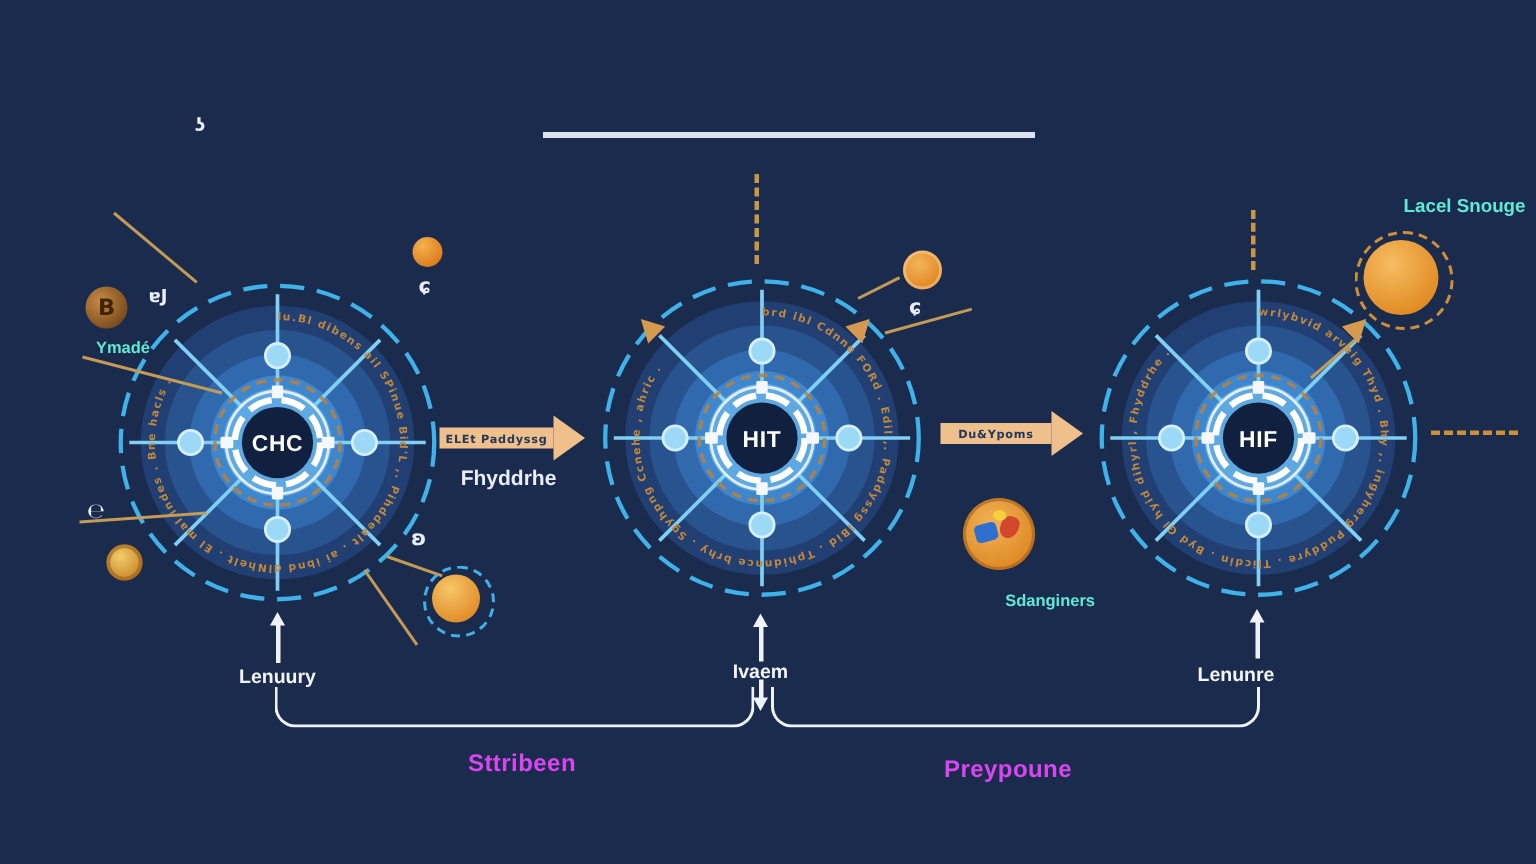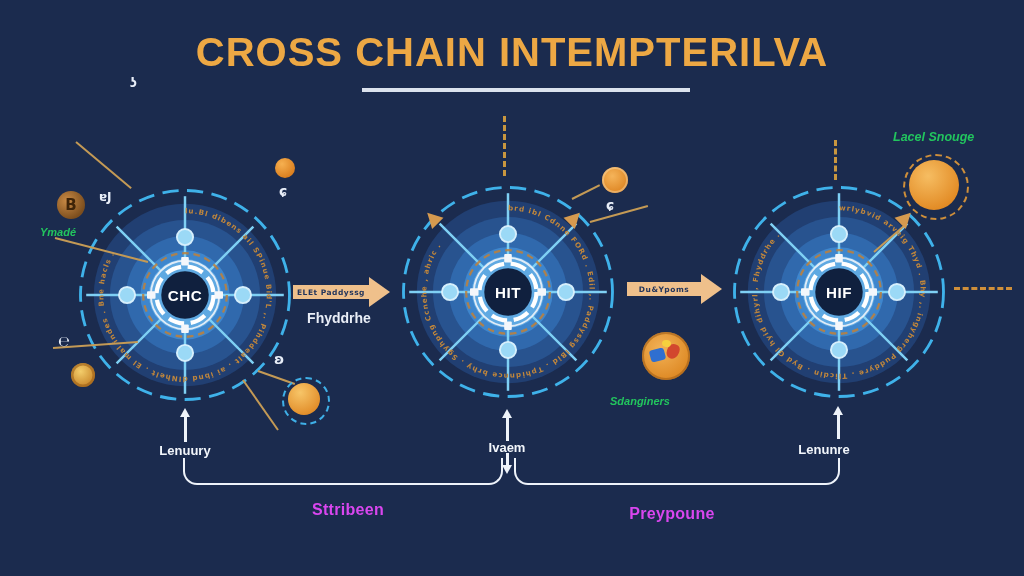--- a/index.html
+++ b/index.html
@@ -69,21 +69,21 @@
             background:radial-gradient(circle at 40% 35%,#f2b257,#dc851f 82%);
             box-shadow:inset 0 0 0 2px rgba(160,95,25,.6);}
   .blob-b{position:absolute;left:8px;top:17px;width:15px;height:12px;background:#2f6fd0;
           border-radius:3px;transform:rotate(-15deg);}
   .blob-r{position:absolute;left:25px;top:12px;width:12px;height:15px;background:#d2472e;
           border-radius:50% 40% 60% 50%;transform:rotate(20deg);}
   .blob-y{position:absolute;left:20px;top:8px;width:9px;height:7px;background:#f5d03e;
           border-radius:50%;transform:rotate(10deg);}
 
   
-  .callout-label{position:absolute;color:#22c55e;font-weight:bold;text-align:left;font-style:italic;}
+  .callout-label{position:absolute;color:#5eead4;font-weight:bold;text-align:right;}
   #label-ymade{left:40px;top:226px;width:60px;font-size:11px;}
   #label-top-right{left:893px;top:130px;width:124px;font-size:12.5px;}
   #label-mid{left:610px;top:395px;width:120px;font-size:11px;}
 
   
   .tan{position:absolute;height:2px;background:#c49a55;transform-origin:0 50%;}
   #l0{left:76px;top:141px;width:72px;transform:rotate(40deg);}
   #l1{left:55px;top:237px;width:96px;transform:rotate(14.5deg);}
   #l2{left:53px;top:347px;width:85px;transform:rotate(-4deg);}
   #l3{left:258px;top:370px;width:39px;transform:rotate(19.4deg);}
@@ -124,21 +124,20 @@
   #bracket-left{left:183px;width:316px;} #bracket-right{left:514px;width:322px;}
   .bracket-label{position:absolute;width:160px;text-align:center;color:#d946ef;
       font-size:16px;font-weight:bold;letter-spacing:.3px;}
   #blabel-left{left:268px;top:501px;} #blabel-right{left:592px;top:505px;}
 </style>
 </head>
 <body>
 
 <div id="canvas">
 
-  <div id="title">CROSS CHAIN INTEMPTERILVA</div>
   <div id="title-underline"></div>
 
   <div class="hub" id="hub-1">
     <svg class="hub-svg" viewBox="-120 -120 240 240">
       <defs>
           <path id="ringpath1" d="M 0 -86 A 86 86 0 1 1 0 86 A 86 86 0 1 1 0 -86"></path>
         </defs>
       <circle class="outer-dash" r="110"></circle>
       <circle class="ring1" r="96"></circle>
       <circle class="ring2" r="79"></circle>

